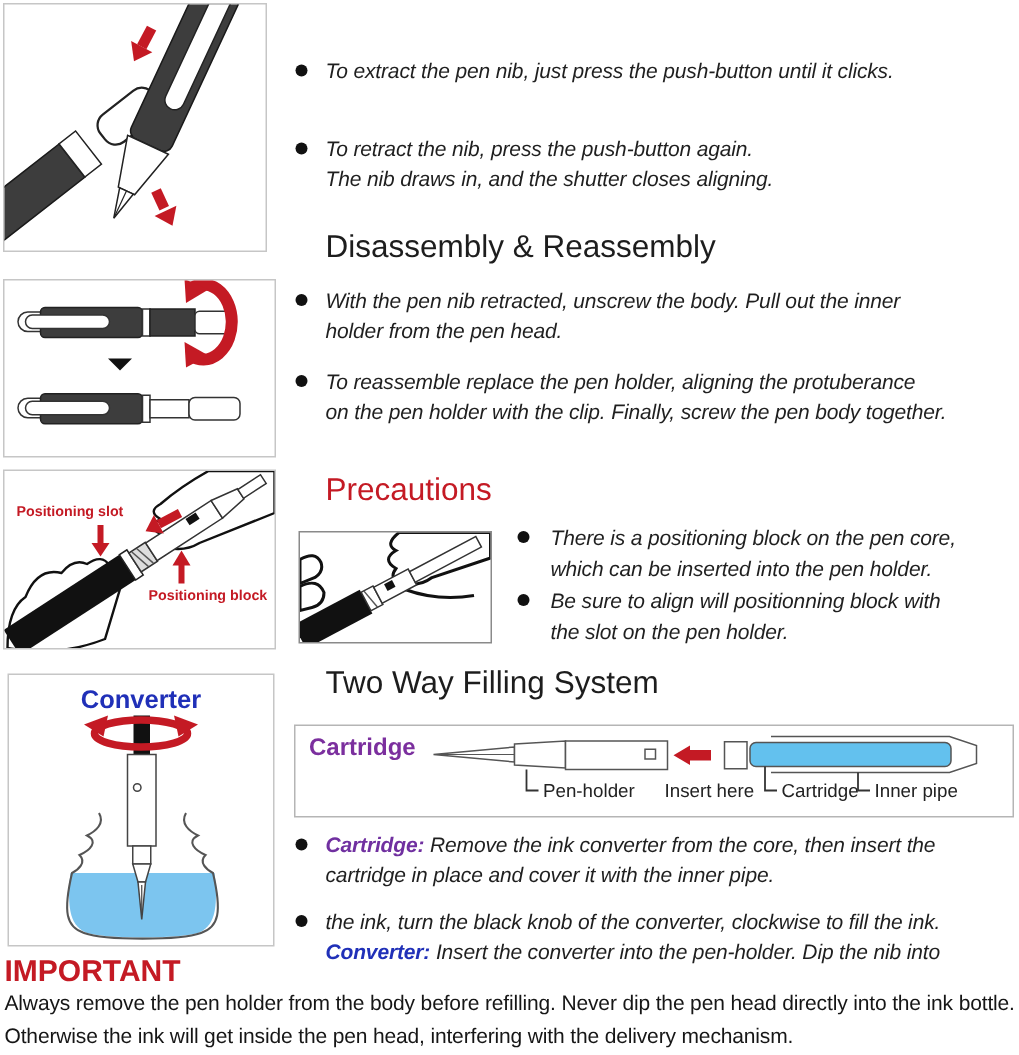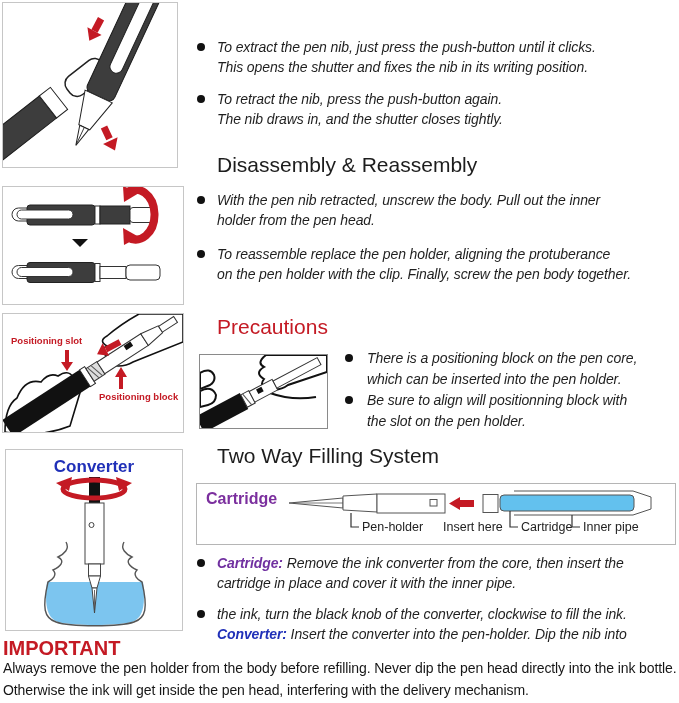--- a/index.html
+++ b/index.html
@@ -147,26 +147,25 @@
       <line x1="88.5" y1="140" x2="88.5" y2="160" stroke="#444" stroke-width="0.8"></line>
 
       <path d="M60 92 C64 99 58 104 52 107 C60 111 54 117 47 120 C52 125 46 130 42 132 C36 158 38 168 50 172 C64 177 114 177 128 172 C140 168 142 158 136 132 C132 130 126 125 131 120 C124 117 118 111 126 107 C120 104 114 99 118 92" fill="none" stroke="#555" stroke-width="1.4"></path>
     </svg>
   </div>
 
 
   <div class="bullet" style="left:196px;top:37px;">
     <span class="dot"></span>
     <div>To extract the pen nib, just press the push-button until it clicks.</div>
-    <div>This opens the shutter and fixes the nib in its writing position.</div>
   </div>
   <div class="bullet" style="left:196px;top:89px;">
     <span class="dot"></span>
     <div>To retract the nib, press the push-button again.</div>
-    <div>The nib draws in, and the shutter closes tightly.</div>
+    <div>The nib draws in, and the shutter closes aligning.</div>
   </div>
 
   <div class="h" style="left:217px;top:153px;">Disassembly &amp; Reassembly</div>
 
   <div class="bullet" style="left:196px;top:190px;">
     <span class="dot"></span>
     <div>With the pen nib retracted, unscrew the body. Pull out the inner</div>
     <div>holder from the pen head.</div>
   </div>
   <div class="bullet" style="left:196px;top:244px;">

